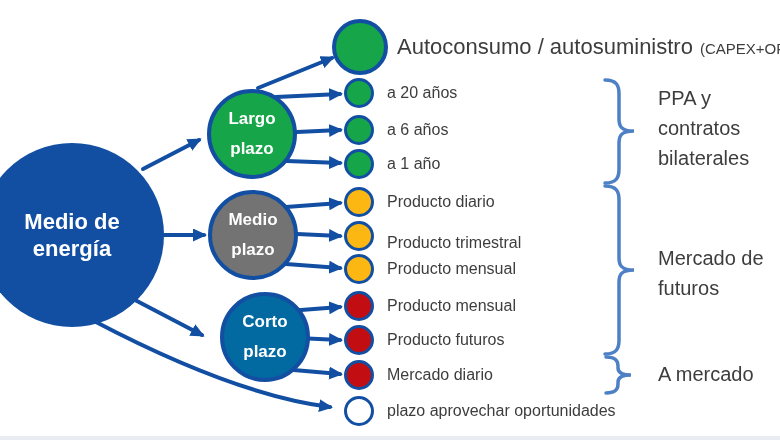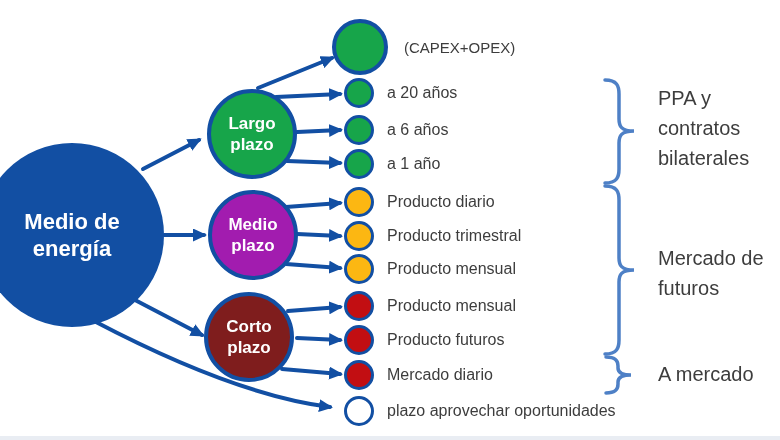--- a/index.html
+++ b/index.html
@@ -11,25 +11,25 @@
   .node{
     position:absolute;border-radius:50%;box-sizing:border-box;z-index:2;
     display:flex;align-items:center;justify-content:center;text-align:center;
     color:#ffffff;font-weight:bold;
   }
   .root{
     width:184px;height:184px;left:-20px;top:143px;
     background:#124fa3;font-size:22px;line-height:27px;
   }
   .root span{display:block;width:130px;}
-  .cat{width:90px;height:90px;border:4px solid #124fa3;font-size:17px;line-height:21px;}
+  .cat{width:90px;height:90px;border:4px solid #124fa3;font-size:17px;line-height:30px;}
   .cat span{display:block;width:58px;}
   .cat-largo{left:207px;top:89px;background:#17a54a;}
-  .cat-medio{left:208px;top:190px;background:#a21caf;}
-  .cat-corto{left:204px;top:292px;background:#7f1d1d;}
+  .cat-medio{left:208px;top:190px;background:#737373;}
+  .cat-corto{left:220px;top:292px;background:#0369a1;}
   .leaf{
     position:absolute;width:30px;height:30px;border-radius:50%;
     border:3.5px solid #124fa3;box-sizing:border-box;z-index:2;
   }
   .leaf.big{width:56px;height:56px;border-width:4px;}
   .c-green{background:#17a54a;}
   .c-yellow{background:#fcb712;}
   .c-red{background:#c20e12;}
   .c-white{background:#ffffff;}
   .rowlabel{
@@ -100,27 +100,28 @@
 <div class="leaf c-green" style="left:344px;top:149px"></div>
 <div class="leaf c-yellow" style="left:344px;top:187px"></div>
 <div class="leaf c-yellow" style="left:344px;top:221px"></div>
 <div class="leaf c-yellow" style="left:344px;top:254px"></div>
 <div class="leaf c-red" style="left:344px;top:291px"></div>
 <div class="leaf c-red" style="left:344px;top:325px"></div>
 <div class="leaf c-red" style="left:344px;top:360px"></div>
 <div class="leaf c-white" style="left:344px;top:396px"></div>
 
 <div class="rowlabel big-row" style="top:47px">
+  <span>Autoconsumo / autosuministro</span>
   <span class="note">(CAPEX+OPEX)</span>
 </div>
 <div class="rowlabel" style="top:93px">a 20 años</div>
 <div class="rowlabel" style="top:130px">a 6 años</div>
 <div class="rowlabel" style="top:164px">a 1 año</div>
 <div class="rowlabel" style="top:202px">Producto diario</div>
-<div class="rowlabel" style="top:236px">Producto trimestral</div>
+<div class="rowlabel" style="top:243px">Producto trimestral</div>
 <div class="rowlabel" style="top:269px">Producto mensual</div>
 <div class="rowlabel" style="top:306px">Producto mensual</div>
 <div class="rowlabel" style="top:340px">Producto futuros</div>
 <div class="rowlabel" style="top:375px">Mercado diario</div>
 <div class="rowlabel" style="top:411px">plazo aprovechar oportunidades</div>
 
 <div class="grouplabel" style="top:83px">PPA y contratos bilaterales</div>
 <div class="grouplabel" style="top:243px">Mercado de futuros</div>
 <div class="grouplabel" style="top:359px">A mercado</div>
 

